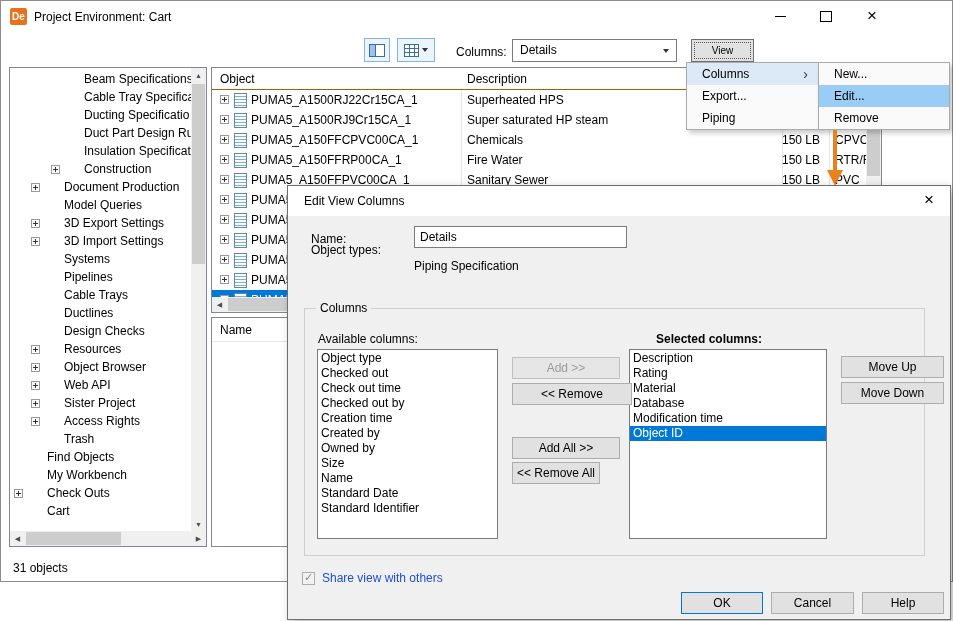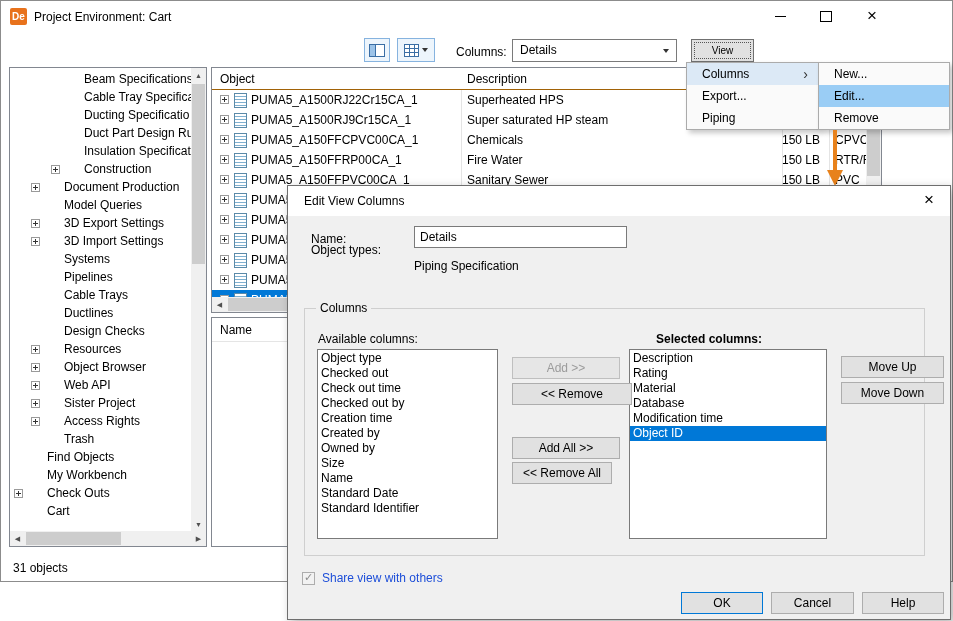--- a/index.html
+++ b/index.html
@@ -101,21 +101,21 @@
   .lb-avail { left:29px; top:163px; width:181px; height:190px; }
   .lb-sel { left:341px; top:163px; width:198px; height:190px; }
   .lbitem { height:15px; line-height:15px; padding:0 3px; white-space:nowrap; }
   .lbitem.sel { background:#0078D7; color:#fff; }
   .btn { position:absolute; height:22px; background:#E1E1E1; border:1px solid #ADADAD; font-family:inherit; font-size:12px; text-align:center; }
   .btn.disabled { color:#9B9B9B; border-color:#BFBFBF; background:#E6E6E6; }
   .btn.default { border:1px solid #0078D7; }
   .btn-add { left:224px; top:171px; width:108px; }
   .btn-remove { left:224px; top:197px; width:120px; }
   .btn-addall { left:224px; top:251px; width:108px; }
-  .btn-removeall { left:224px; top:276px; width:100px; }
+  .btn-removeall { left:224px; top:276px; width:88px; }
   .btn-moveup { left:553px; top:170px; width:103px; }
   .btn-movedown { left:553px; top:196px; width:103px; }
   .btn-ok { left:393px; top:406px; width:82px; }
   .btn-cancel { left:483px; top:406px; width:83px; }
   .btn-help { left:574px; top:406px; width:82px; }
   .cb { position:absolute; left:14px; top:386px; width:13px; height:13px; border:1px solid #ADADAD; background:#F2F2F2; }
   .cb::before { content:"\2713"; position:absolute; left:1px; top:-2px; font-size:11px; color:#8C8C8C; }
   .cb-label { position:absolute; left:34px; top:385px; color:#1d4ed8; }
 </style>
 </head>

